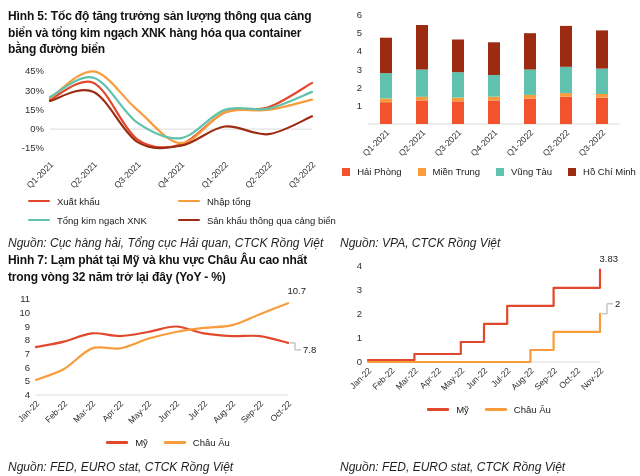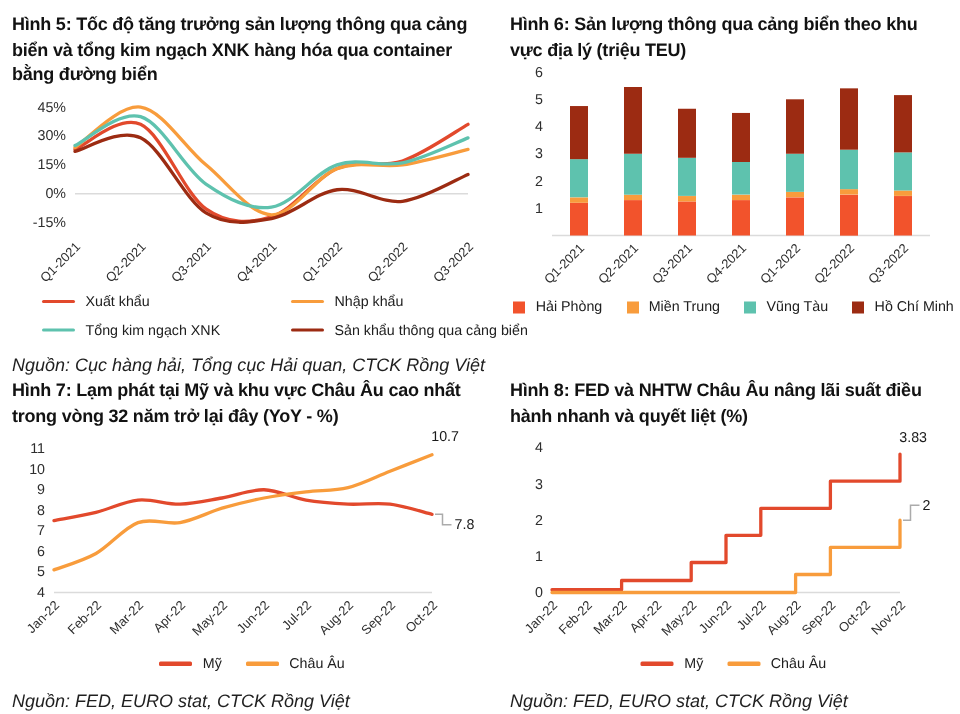--- a/index.html
+++ b/index.html
@@ -19,21 +19,21 @@
     letter-spacing:-0.15px;padding-right:6px;
   }
   .chart-wrap{flex:none;}
   svg{display:block;}
   svg text{font-family:"Liberation Sans","DejaVu Sans",sans-serif;}
   .legend{
     display:flex;justify-content:center;align-items:center;gap:16px;
     font-size:9.5px;color:#202020;margin-top:0;flex-wrap:nowrap;
   }
   .legend.grid2{
-    display:grid;grid-template-columns:150px 1fr;gap:8px 16px;
+    display:grid;grid-template-columns:150px 1fr;gap:8px 0;
     padding-left:20px;justify-content:start;margin-top:2px;
   }
   .lg-item{display:inline-flex;align-items:center;gap:7px;white-space:nowrap;}
   .sw{display:inline-block;flex:none;}
   .sw.line{width:22px;height:2.6px;border-radius:1px;}
   .sw.square{width:8px;height:8px;}
   .fig-source{
     font-style:italic;font-size:12px;color:#1f1f1f;
     margin-top:auto;padding-top:3px;
   }
@@ -66,36 +66,35 @@
           <path d="M42 42.887323943661976 C49.3 41.4 71.1 27.1 85.7 33.9 C100.2 40.8 114.8 74.9 129.3 83.9 C143.9 92.9 158.4 90.3 173.0 87.7 C187.6 85.2 202.1 70.4 216.7 68.5 C231.2 66.6 245.8 77.9 260.3 76.2 C274.9 74.5 296.7 61.3 304.0 58.3" fill="none" stroke="#9C2B12" stroke-width="2.2" stroke-linecap="round" stroke-linejoin="round"></path>
         </svg>
     </div>
     <div class="legend grid2">
         <span class="lg-item">
           <span class="sw line" style="background: rgb(226, 73, 44);"></span>
           <span>Xuất khẩu</span>
         </span>
         <span class="lg-item">
           <span class="sw line" style="background: rgb(248, 156, 60);"></span>
-          <span>Nhập khẩu</span>
+          <span>Nhập tổng</span>
         </span>
         <span class="lg-item">
           <span class="sw line" style="background: rgb(94, 194, 174);"></span>
           <span>Tổng kim ngạch XNK</span>
         </span>
         <span class="lg-item">
           <span class="sw line" style="background: rgb(156, 43, 18);"></span>
           <span>Sản khẩu thông qua cảng biển</span>
         </span>
       </div>
     <div class="fig-source">Nguồn: Cục hàng hải, Tổng cục Hải quan, CTCK Rồng Việt</div>
   </div>
 
   <div class="fig row1">
-    <div class="fig-title">Hình 6: Sản lượng thông qua cảng biển theo khu vực địa lý (triệu TEU)</div>
     <div class="chart-wrap">
       <svg width="298" height="158" viewBox="0 0 298 158">
           <line x1="28" x2="280" y1="116.0" y2="116.0" stroke="#DBDBDB" stroke-width="1"></line>
           <text x="22" y="100.8" text-anchor="end" font-size="9.5" fill="#2E2E2E">1</text>
           <text x="22" y="82.7" text-anchor="end" font-size="9.5" fill="#2E2E2E">2</text>
           <text x="22" y="64.5" text-anchor="end" font-size="9.5" fill="#2E2E2E">3</text>
           <text x="22" y="46.3" text-anchor="end" font-size="9.5" fill="#2E2E2E">4</text>
           <text x="22" y="28.2" text-anchor="end" font-size="9.5" fill="#2E2E2E">5</text>
           <text x="22" y="10.0" text-anchor="end" font-size="9.5" fill="#2E2E2E">6</text>
           <text transform="translate(50.0,125) rotate(-45)" text-anchor="end" font-size="8.6" fill="#2E2E2E">Q1-2021</text>
@@ -146,20 +145,21 @@
         </span>
         <span class="lg-item">
           <span class="sw square" style="background: rgb(94, 194, 174);"></span>
           <span>Vũng Tàu</span>
         </span>
         <span class="lg-item">
           <span class="sw square" style="background: rgb(156, 43, 18);"></span>
           <span>Hồ Chí Minh</span>
         </span>
       </div>
+    <div class="fig-source">Nguồn: VPA, CTCK Rồng Việt</div>
   </div>
 
   <div class="fig row2">
     <div class="fig-title">Hình 7: Lạm phát tại Mỹ và khu vực Châu Âu cao nhất trong vòng 32 năm trở lại đây (YoY - %)</div>
     <div class="chart-wrap">
       <svg width="320" height="152" viewBox="0 0 320 152">
           <line x1="28" x2="280" y1="110.0" y2="110.0" stroke="#DBDBDB" stroke-width="1"></line>
           <text x="22" y="113.0" text-anchor="end" font-size="9.5" fill="#2E2E2E">4</text>
           <text x="22" y="99.3" text-anchor="end" font-size="9.5" fill="#2E2E2E">5</text>
           <text x="22" y="85.6" text-anchor="end" font-size="9.5" fill="#2E2E2E">6</text>
@@ -192,21 +192,20 @@
         </span>
         <span class="lg-item">
           <span class="sw line" style="background: rgb(248, 156, 60);"></span>
           <span>Châu Âu</span>
         </span>
       </div>
     <div class="fig-source">Nguồn: FED, EURO stat, CTCK Rồng Việt</div>
   </div>
 
   <div class="fig row2">
-    <div class="fig-title">Hình 8: FED và NHTW Châu Âu nâng lãi suất điều hành nhanh và quyết liệt (%)</div>
     <div class="chart-wrap">
       <svg width="298" height="152" viewBox="0 0 298 152">
           <line x1="28" x2="260" y1="110.0" y2="110.0" stroke="#DBDBDB" stroke-width="1"></line>
           <text x="22" y="113.0" text-anchor="end" font-size="9.5" fill="#2E2E2E">0</text>
           <text x="22" y="88.9" text-anchor="end" font-size="9.5" fill="#2E2E2E">1</text>
           <text x="22" y="64.8" text-anchor="end" font-size="9.5" fill="#2E2E2E">2</text>
           <text x="22" y="40.7" text-anchor="end" font-size="9.5" fill="#2E2E2E">3</text>
           <text x="22" y="16.6" text-anchor="end" font-size="9.5" fill="#2E2E2E">4</text>
           <text transform="translate(32.0,119) rotate(-45)" text-anchor="end" font-size="8.6" fill="#2E2E2E">Jan-22</text>
           <text transform="translate(55.2,119) rotate(-45)" text-anchor="end" font-size="8.6" fill="#2E2E2E">Feb-22</text>

